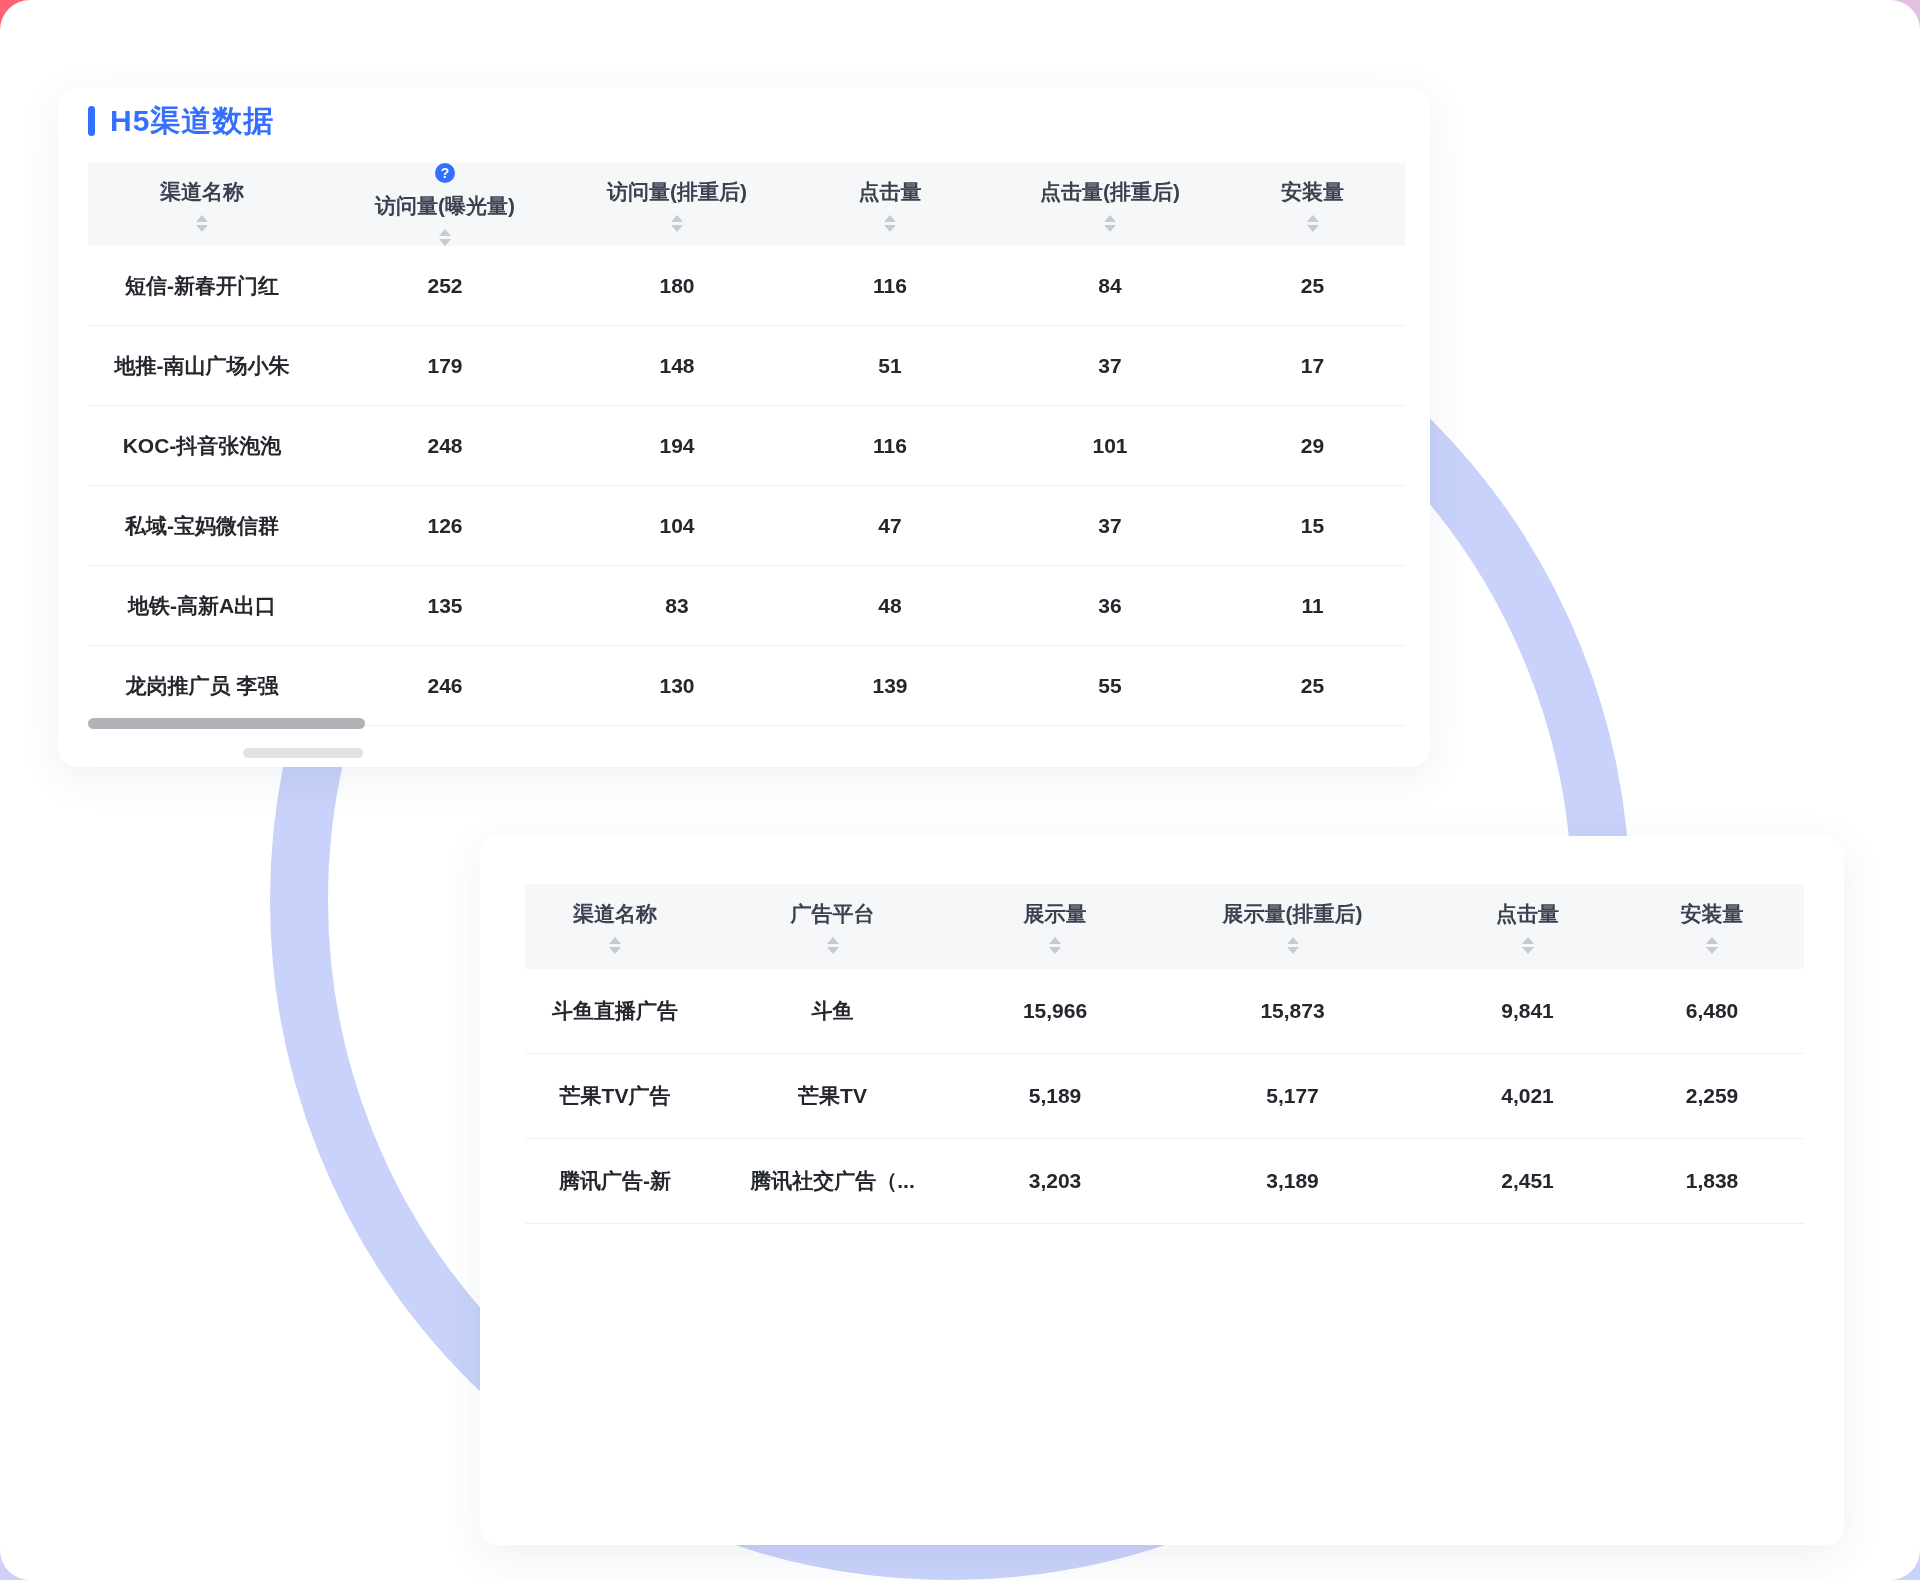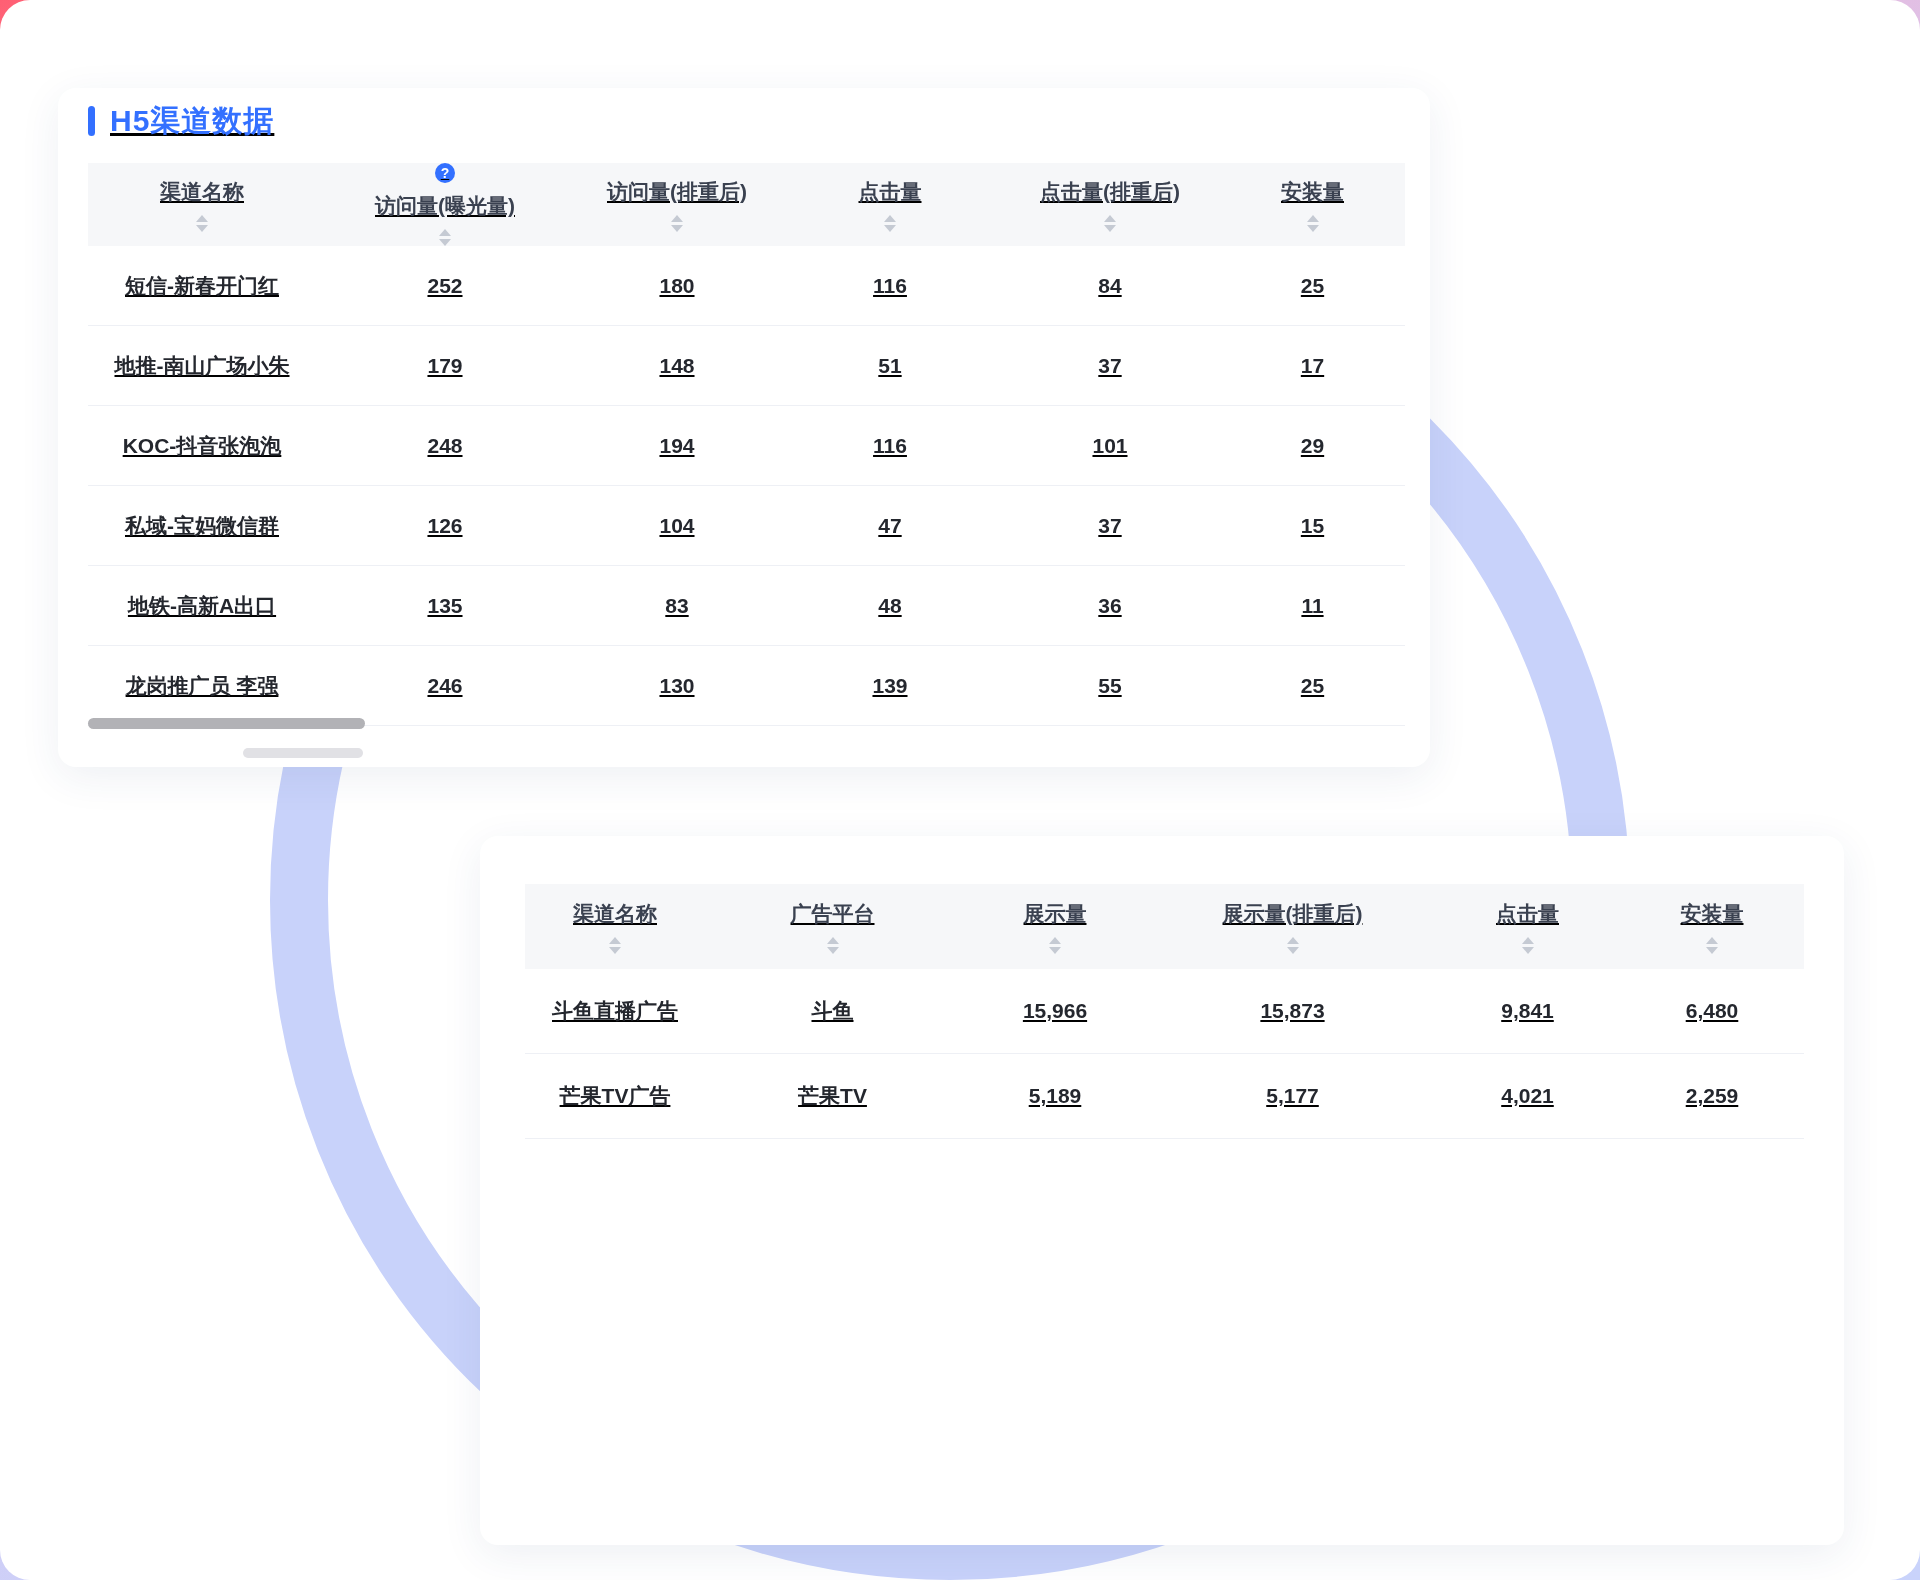--- a/index.html
+++ b/index.html
@@ -15,21 +15,21 @@
   .canvas{
     position:absolute;inset:0;background:#ffffff;border-radius:30px;
   }
   .ring{
     position:absolute;left:270px;top:220px;width:1360px;height:1360px;
     box-sizing:border-box;border:58px solid #c8d2fa;border-radius:50%;
   }
   .card{
     position:absolute;background:#ffffff;border-radius:18px;
     box-shadow:0 10px 40px rgba(40,60,110,0.08);
-    box-sizing:border-box;overflow:hidden;text-decoration:underline;
+    box-sizing:border-box;overflow:hidden;
   }
   .card-h5{left:58px;top:88px;width:1372px;height:679px;padding:16px 25px 0 30px;}
   .card-ad{left:480px;top:836px;width:1364px;height:709px;padding:19px 40px 0 45px;}
   .card-title-row{display:flex;align-items:center;gap:15px;height:34px;}
   .title-bar{width:7px;height:30px;border-radius:4px;background:#3370ff;}
   .card-title-row h2{margin:0;font-size:30px;line-height:34px;font-weight:700;color:#3370ff;letter-spacing:1px;}
   table.data-table{border-collapse:collapse;table-layout:fixed;}
   .card-h5 table.data-table{width:1317px;margin-top:25px;}
   .card-ad table.data-table{width:1279px;margin-top:29px;}
   .data-table thead th{
@@ -280,16 +280,24 @@
           <td>6,480</td>
         </tr>
         <tr>
           <td>芒果TV广告</td>
           <td>芒果TV</td>
           <td>5,189</td>
           <td>5,177</td>
           <td>4,021</td>
           <td>2,259</td>
         </tr>
+        <tr>
+          <td>腾讯广告-新</td>
+          <td>腾讯社交广告（...</td>
+          <td>3,203</td>
+          <td>3,189</td>
+          <td>2,451</td>
+          <td>1,838</td>
+        </tr>
       </tbody>
     </table>
   </section>
 </div>
 
 </body></html>

